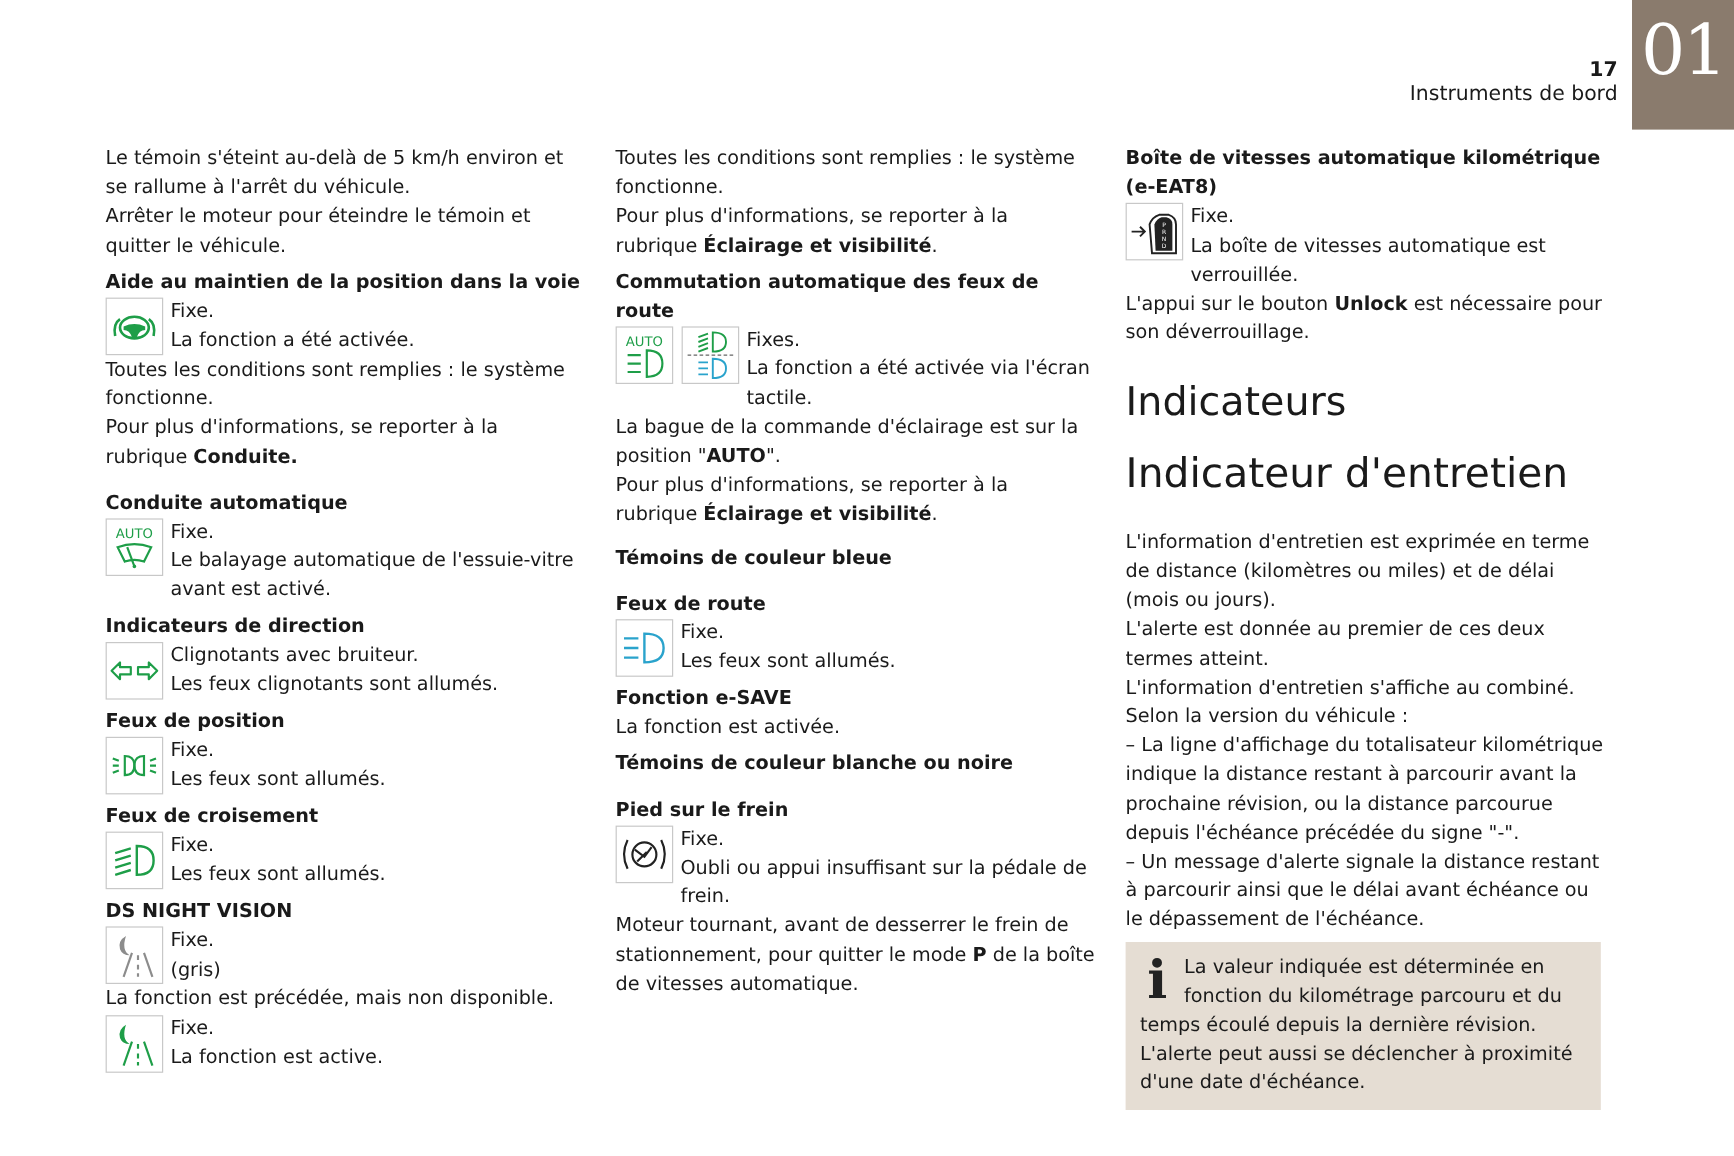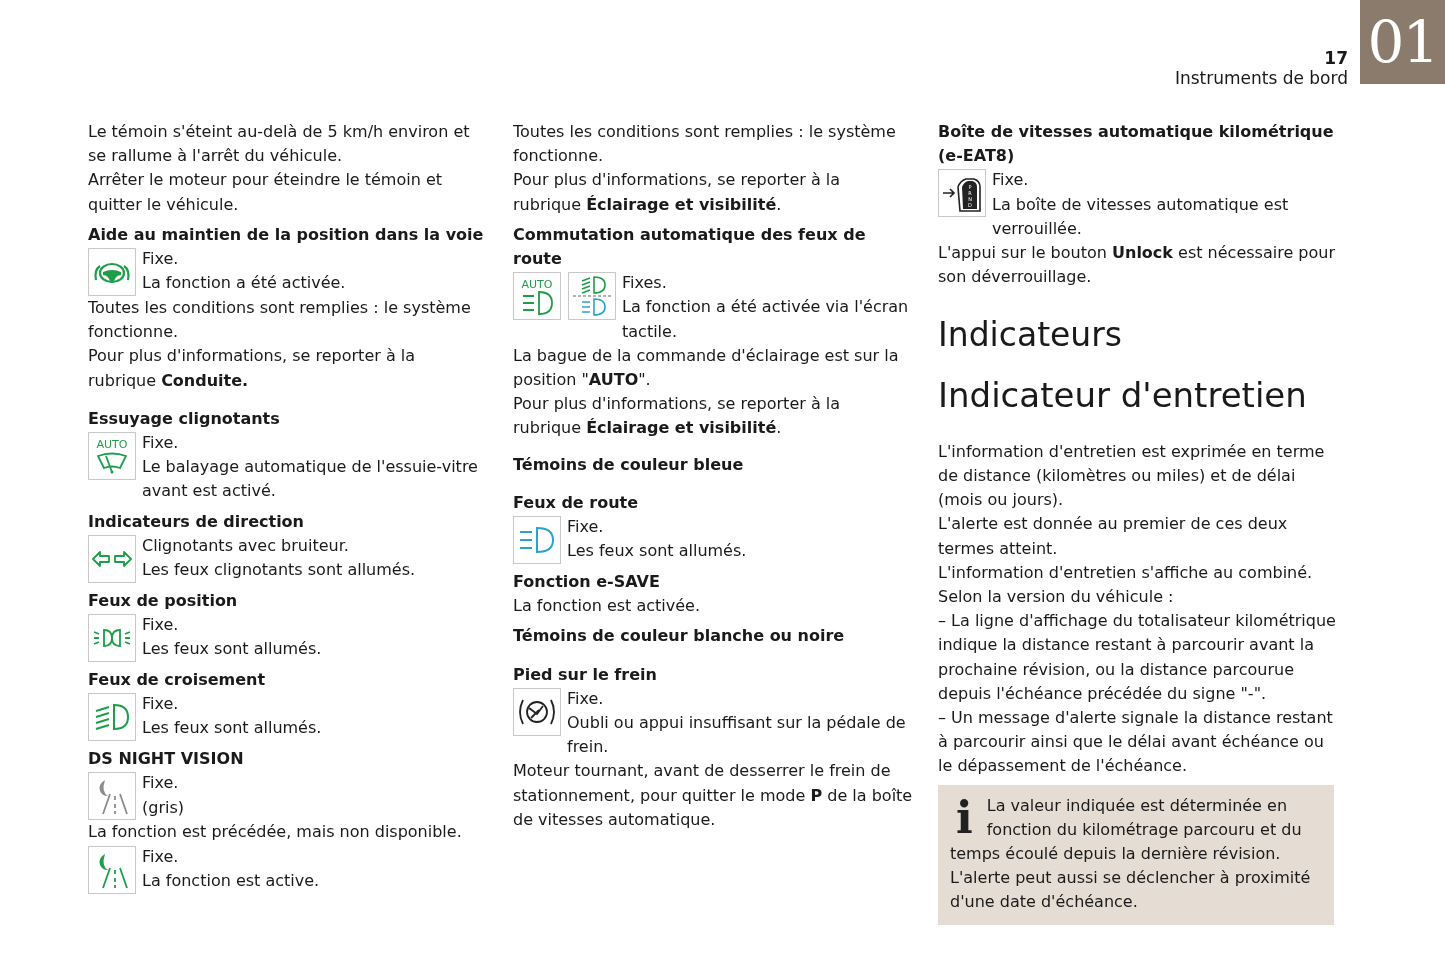--- a/index.html
+++ b/index.html
@@ -2,21 +2,21 @@
 <html><head>
 <meta charset="utf-8">
 <style>
   html, body { margin: 0; padding: 0; background: #ffffff; }
   body {
     width: 1445px; height: 963px; position: relative; overflow: hidden;
     font-family: "DejaVu Sans", "Liberation Sans", sans-serif;
     color: #1a1a1a;
   }
   .chapter-box {
-    position: absolute; left: 1360px; top: 0; width: 85px; height: 84px;
+    position: absolute; left: 1360px; top: 0; width: 85px; height: 108px;
     background: #8a7b6d; color: #fff;
     font-family: "DejaVu Serif", "Liberation Serif", serif;
     font-size: 58px; line-height: 84px; text-align: center; letter-spacing: -2px;
   }
   .page-header { position: absolute; right: 97px; top: 48px; text-align: right; }
   .page-number { font-weight: bold; font-size: 17px; line-height: 20px; }
   .section-name { font-size: 17px; line-height: 20px; }
 
   .col { position: absolute; top: 120px; width: 400px; font-size: 16px; line-height: 24.2px; }
   .col1 { left: 88px; }
@@ -77,21 +77,21 @@
         </svg>
     </div>
     <div class="desc">
       <p>Fixe.</p>
       <p>La fonction a été activée.</p>
     </div>
   </div>
   <p>Toutes les conditions sont remplies : le système fonctionne.</p>
   <p><span>Pour plus d'informations, se reporter à la rubrique </span><b>Conduite.</b></p>
 
-  <p class="h gap">Essuyage clignotants</p>
+  <p class="h gap">Conduite automatique</p>
   <div class="ind wrap">
     <div class="icons">
         <div class="icon-box">
       <svg viewBox="0 0 44 44">
             <text x="22" y="14" text-anchor="middle" font-size="11" fill="#1e9e48" font-family="DejaVu Sans, sans-serif">AUTO</text>
             <path d="M8 22 Q22 17 36 22 L30 34 Q22 31 14 34 Z" fill="none" stroke="#1e9e48" stroke-width="1.8"></path>
             <path d="M16 22 L22 38" stroke="#1e9e48" stroke-width="1.8"></path>
             <circle cx="22" cy="38" r="1.5" fill="#1e9e48"></circle>
           </svg>
     </div>

